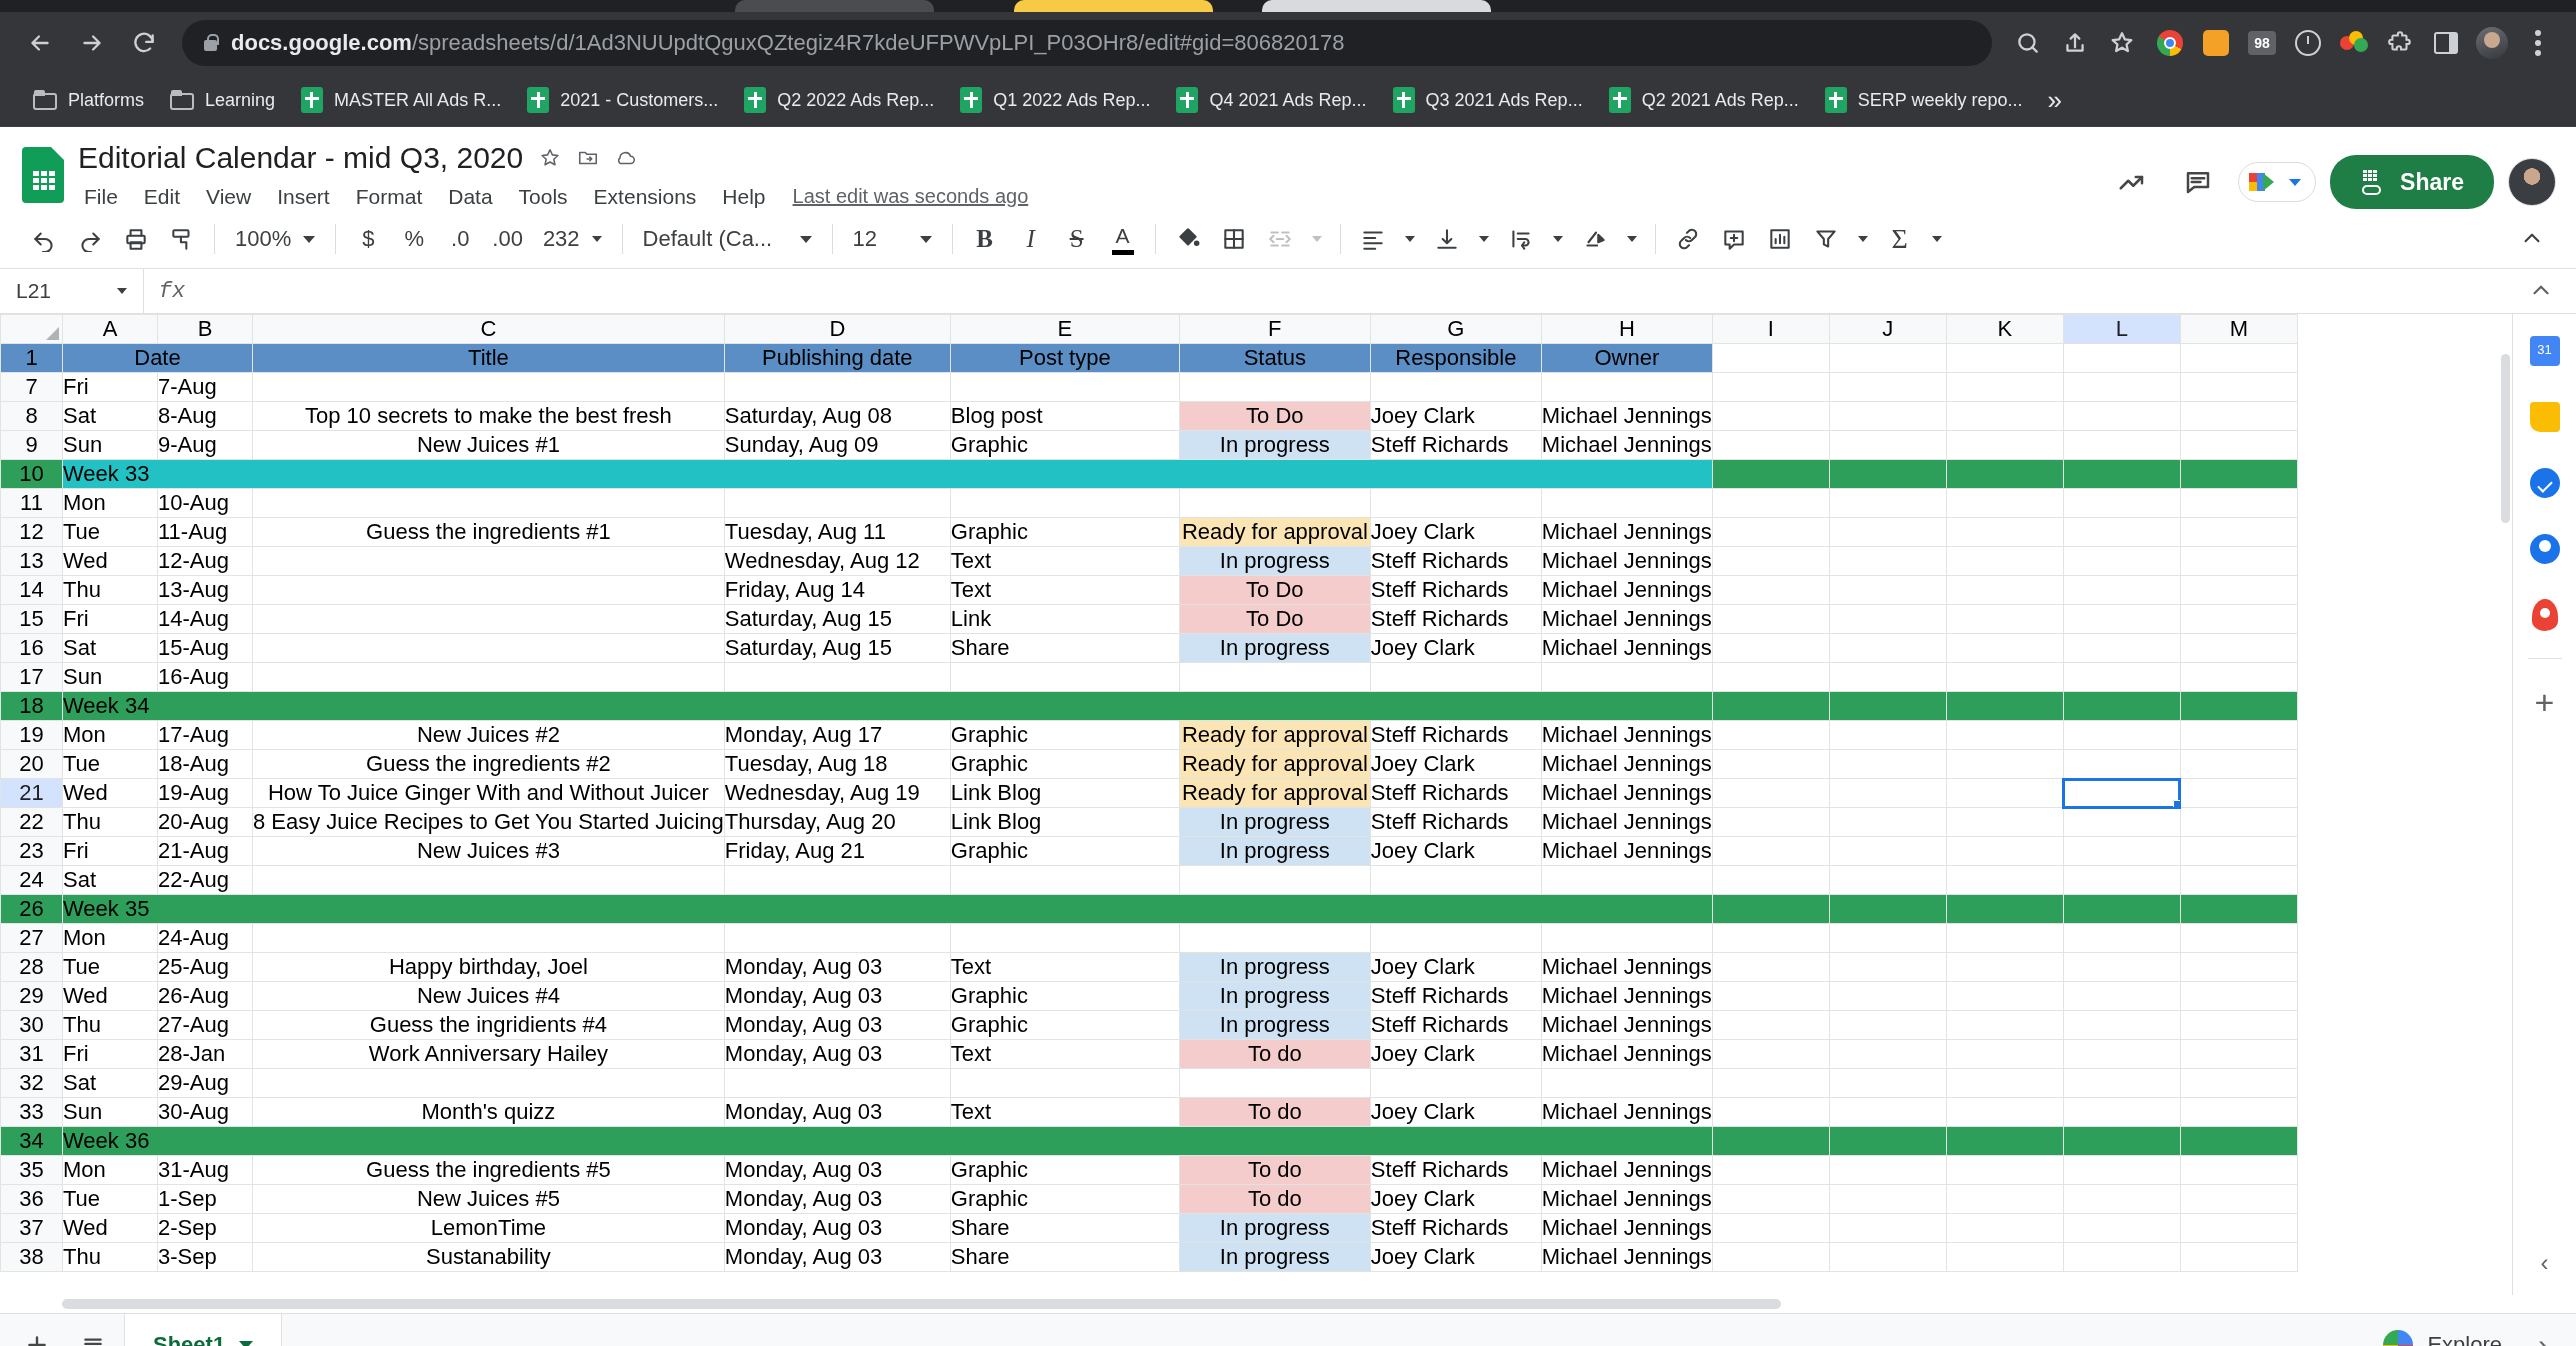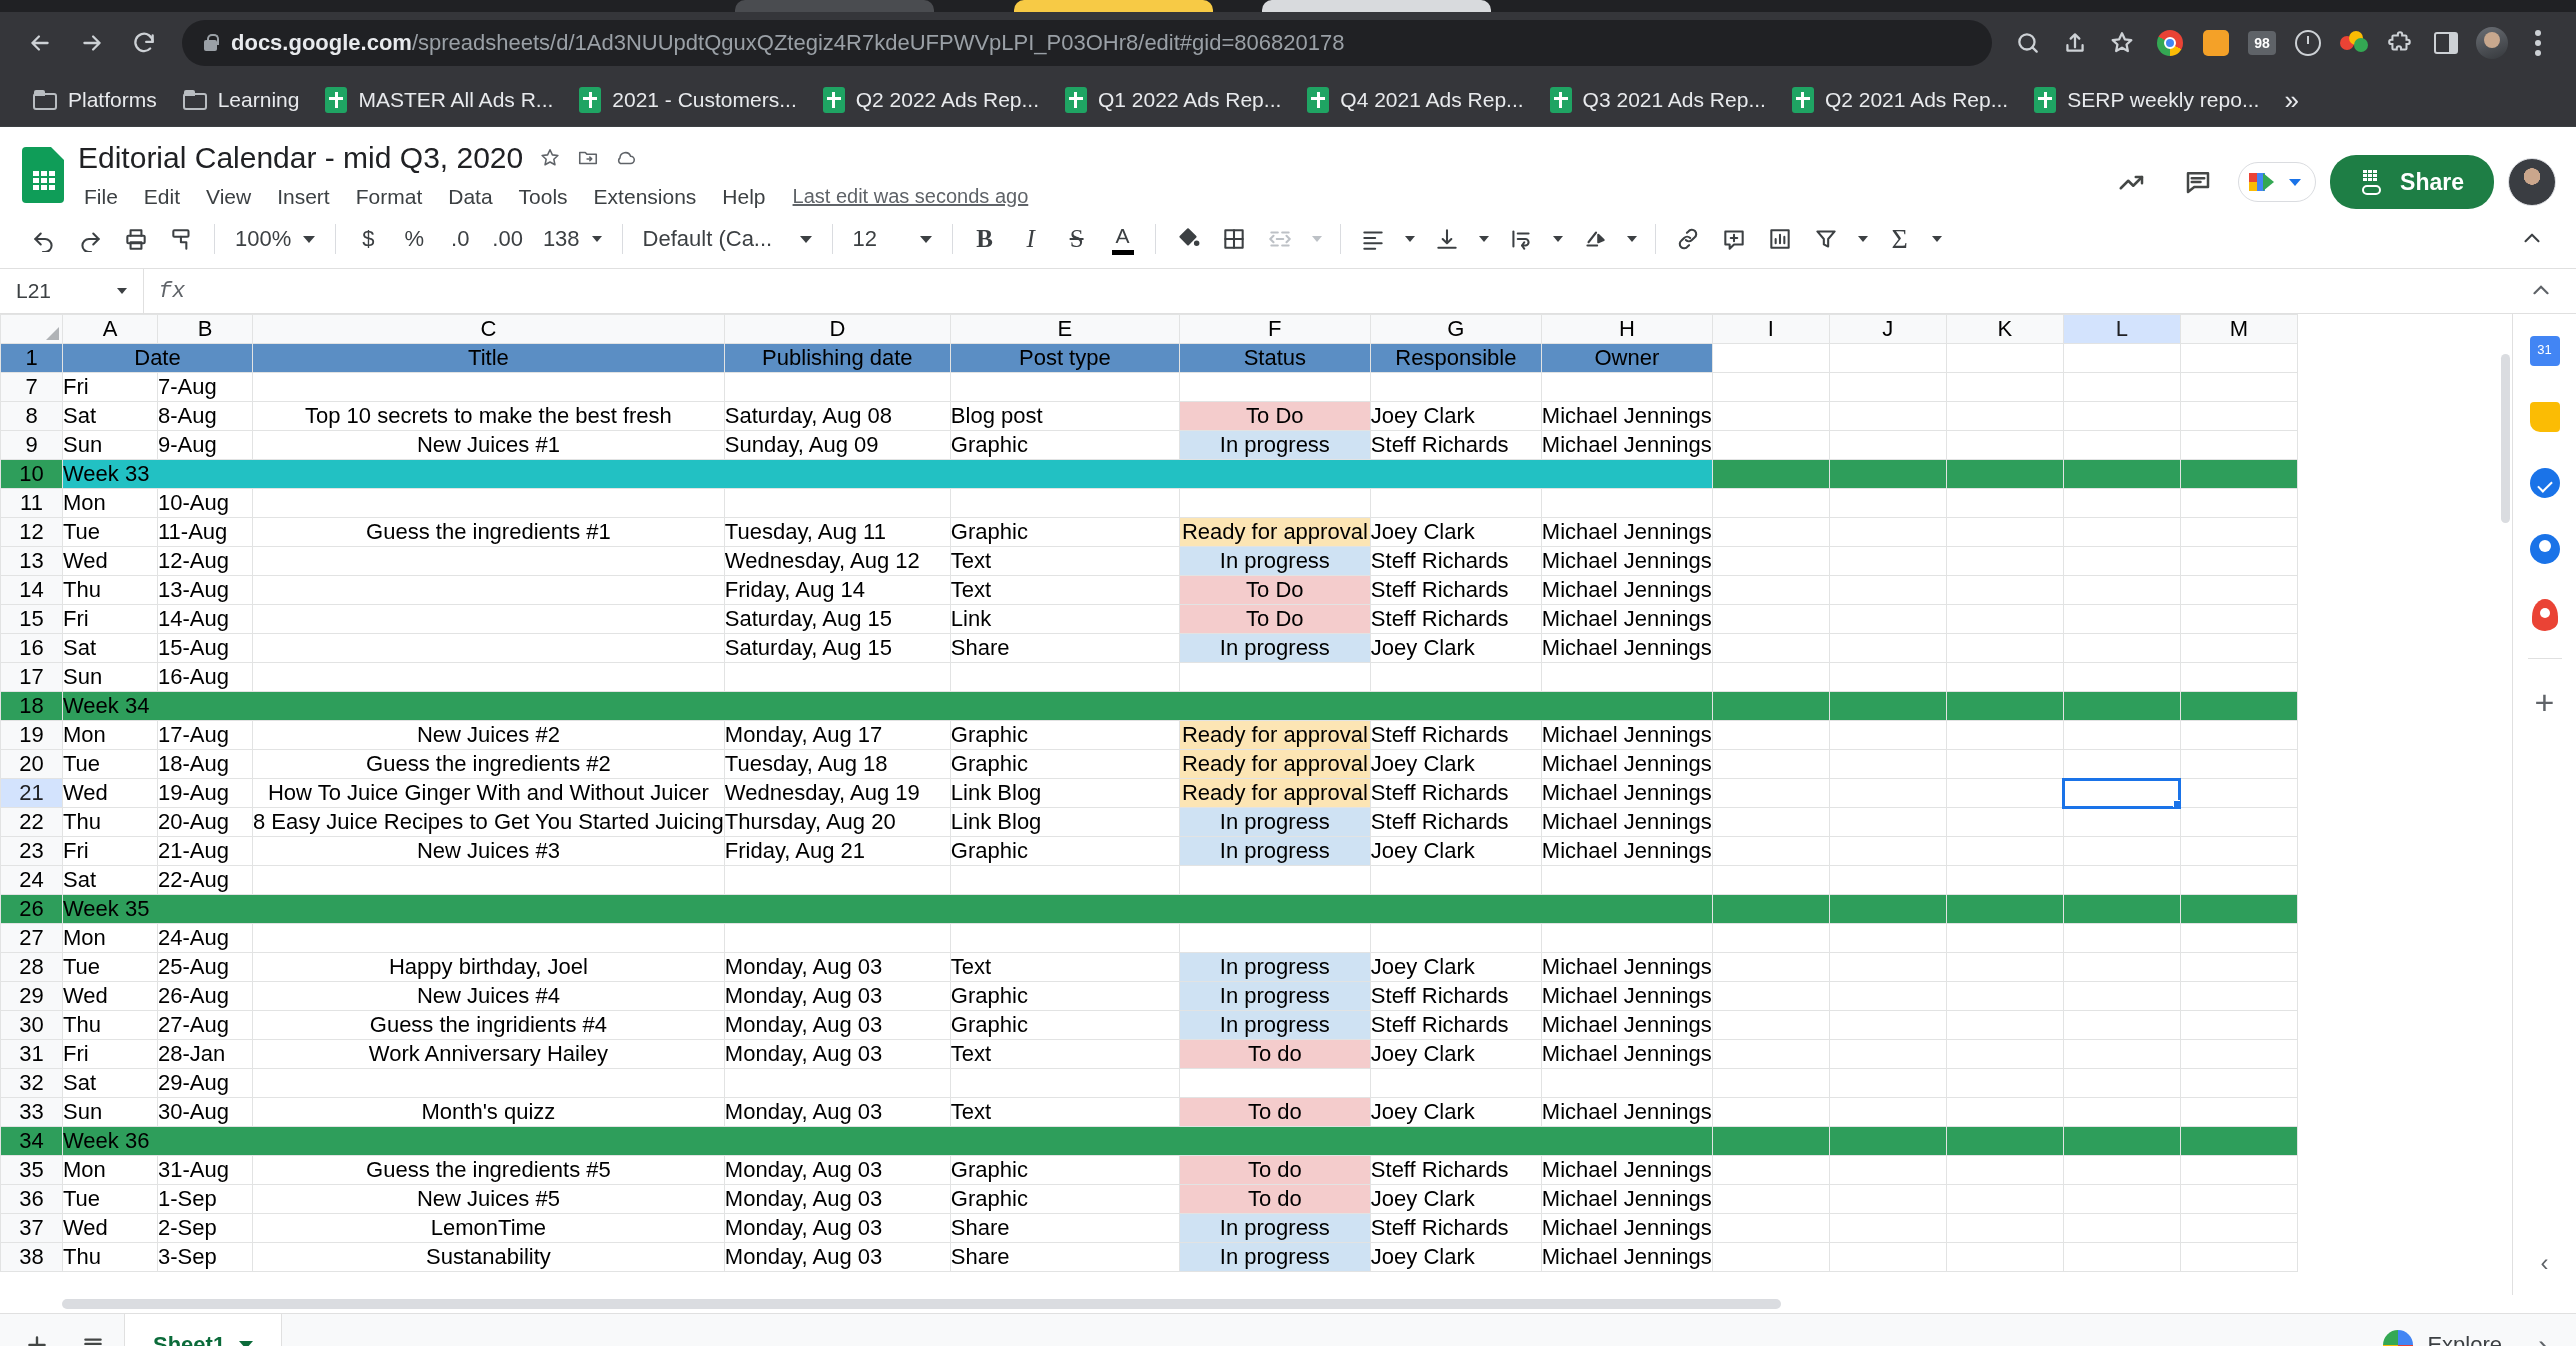--- a/index.html
+++ b/index.html
@@ -70,21 +70,21 @@
     background:#c8a88e; left: 8px; top: 5px; }
   .kebab { width: 6px; height: 26px; display:flex; flex-direction:column; justify-content:space-between; }
   .kebab i { width: 6px; height: 6px; border-radius: 50%; background: #cdd1d5; display: block; }
 
   
   .bookmarks {
     height: 53px; background: #35363a; display: flex; align-items: center;
     padding: 0 22px; gap: 4px; border-bottom: 1px solid #3c4043;
   }
   .bm { display: flex; align-items: center; gap: 11px; padding: 7px 11px; border-radius: 6px; cursor: pointer; flex: none; }
-  .bm-label { font-size: 21px; color: #e8eaed; white-space: nowrap; }
+  .bm-label { font-size: 18px; color: #e8eaed; white-space: nowrap; }
   .ico-folder { width: 24px; height: 20px; flex:none; position: relative; }
   .ico-folder::before { content:""; position:absolute; inset:0; border: 2.3px solid #b9bdc1; border-radius: 3px; top: 3px;}
   .ico-folder::after { content:""; position:absolute; left:1px; top:0px; width: 11px; height: 6px; background:#b9bdc1; border-radius: 2px 2px 0 0;}
   .ico-sheet {
     width: 22px; height: 26px; background: #1fa463; border-radius: 3px; flex:none; position: relative;
   }
   .ico-sheet::before { content:""; position:absolute; left: 9.4px; top: 5px; width: 3px; height: 16px; background:#fff;}
   .ico-sheet::after { content:""; position:absolute; left: 4px; top: 10.4px; width: 14px; height: 3px; background:#fff;}
   .bm-more { color: #e8eaed; font-size: 26px; padding: 0 10px; cursor: pointer; }
 
@@ -465,21 +465,21 @@
     <div class="tb-combo">
         <span>100%</span>
         <span class="caret"></span>
       </div>
     <div class="divider"></div>
     <div class="tb txt">$</div>
     <div class="tb txt">%</div>
     <div class="tb txt">.0</div>
     <div class="tb txt">.00</div>
     <div class="tb-combo">
-        <span>138</span>
+        <span>232</span>
         <span class="caret sm"></span>
       </div>
     <div class="divider"></div>
     <div class="tb-combo" style="width:189px;justify-content:space-between;">
         <span>Default (Ca...</span>
         <span class="caret"></span>
       </div>
     <div class="divider"></div>
     <div class="tb-combo" style="width:99px;justify-content:space-between;">
         <span>12</span>

